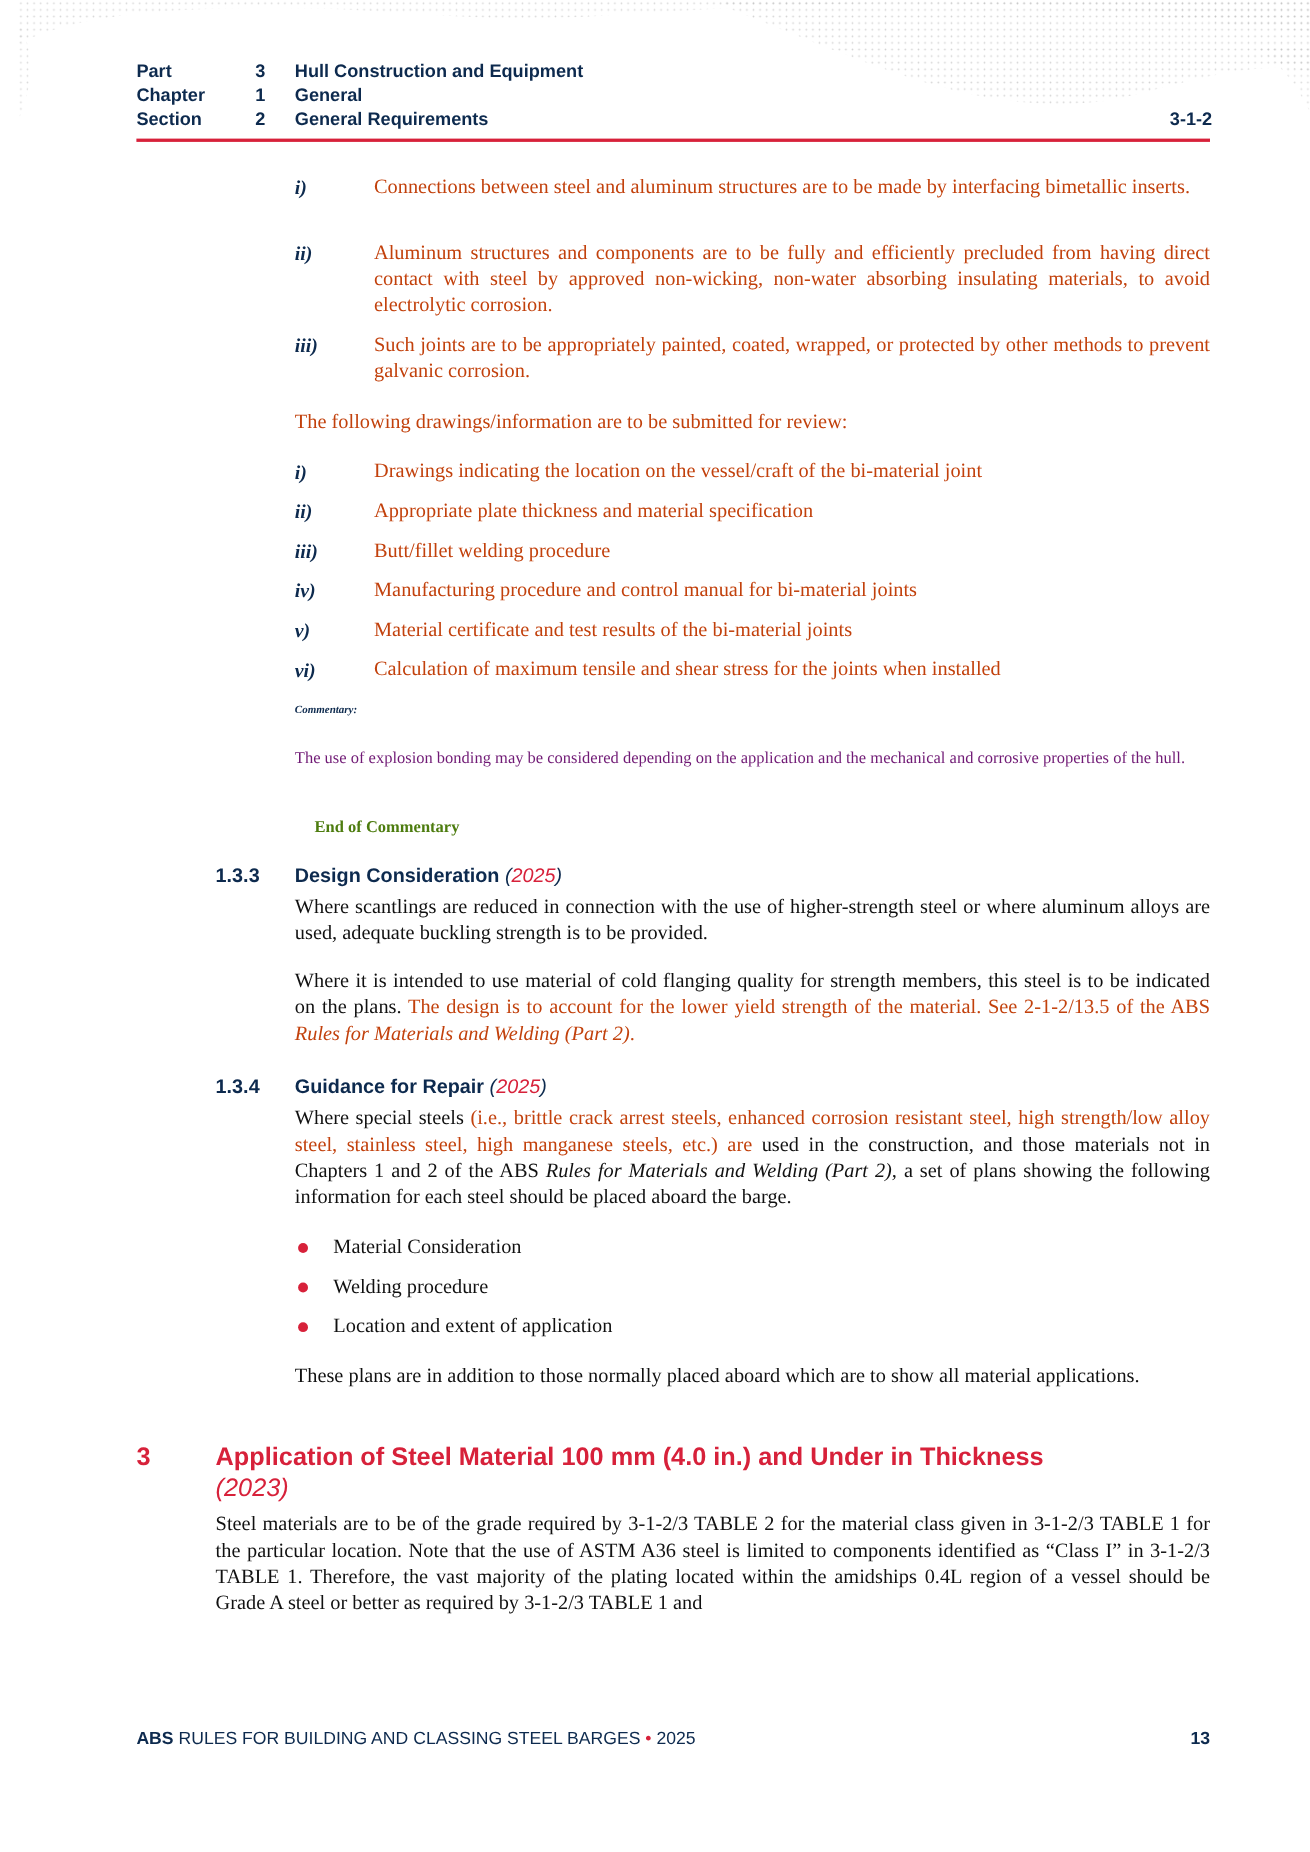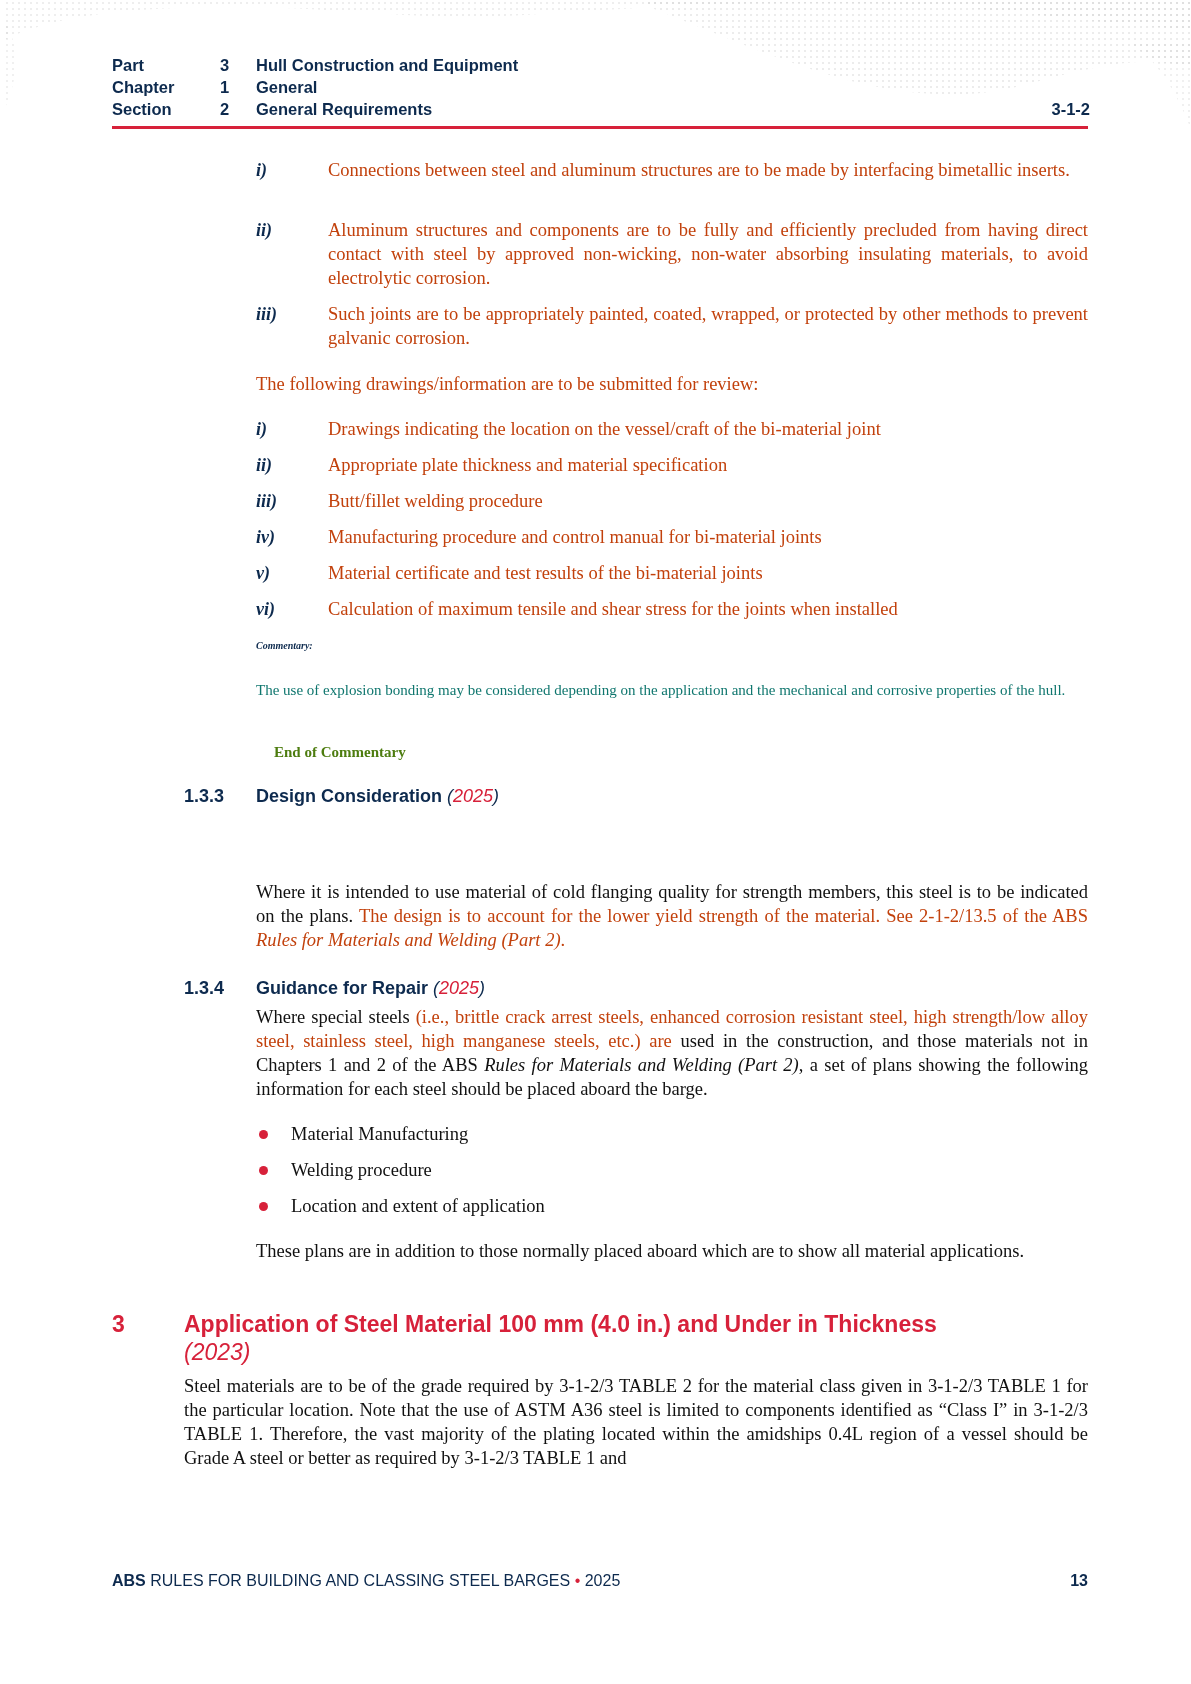--- a/index.html
+++ b/index.html
@@ -1,17 +1,17 @@
 <!DOCTYPE html>
 <html><head>
 <meta charset="utf-8">
 <style>
   html, body { margin: 0; padding: 0; background: #ffffff; }
   body { width: 1191px; height: 1684px; position: relative; overflow: hidden; }
-  .page { position: absolute; left: 4px; top: 0; width: 1102px; height: 1684px; }
+  .page { position: absolute; left: 16px; top: 0; width: 1102px; height: 1684px; }
   .wave { position: absolute; left: 0; top: 0; width: 1191px; height: 130px; pointer-events: none; }
 
   .hdr { position: absolute; left: 108px; top: 54px; width: 978px; font-family: "Liberation Sans", sans-serif; font-weight: bold; font-size: 16.5px; color: #0d2a4e; }
   .hdr-row { position: absolute; left: 0; height: 22px; line-height: 22px; }
   .hdr-row .lbl { position: absolute; left: 0; width: 100px; }
   .hdr-row .num { position: absolute; left: 108px; width: 20px; }
   .hdr-row .ttl { position: absolute; left: 144px; white-space: nowrap; }
   .hdr-code { position: absolute; right: 0; top: 44px; height: 22px; line-height: 22px; }
   .hdr-rule { position: absolute; left: 108px; top: 126px; width: 976px; height: 3px; background: #d7213a; }
 
@@ -19,21 +19,21 @@
   .red { color: #c2410c; }
 
   .item { position: absolute; left: 252px; width: 832px; }
   .item .mk { position: absolute; left: 0; top: 0; font-family: "Liberation Serif", serif; font-style: italic; font-weight: bold; color: #0d2a4e; font-size: 18px; }
   .item .tx { position: absolute; left: 72px; width: 760px; text-align: justify; text-align-last: left; }
 
   .para { position: absolute; text-align: justify; }
   .para.last-left { text-align-last: left; }
 
   .comm-label { position: absolute; left: 252px; font-family: "Liberation Serif", serif; font-style: italic; font-weight: bold; font-size: 10px; color: #0d2a4e; }
-  .comm-text { position: absolute; left: 252px; width: 832px; font-family: "Liberation Serif", serif; font-size: 15px; line-height: 24px; color: #0f766e; text-align: justify; text-align-last: left; }
+  .comm-text { position: absolute; left: 252px; width: 832px; font-family: "Liberation Serif", serif; font-size: 15px; line-height: 24px; color: #701a75; text-align: justify; text-align-last: left; }
   .comm-end { position: absolute; left: 252px; font-family: "Liberation Serif", serif; font-weight: bold; font-size: 15px; color: #4d7c0f; margin-left: 18px; }
 
   .subhead { position: absolute; left: 180px; font-family: "Liberation Sans", sans-serif; font-weight: bold; font-size: 18px; color: #0d2a4e; white-space: nowrap; }
   .subhead .sn { position: absolute; left: 0; }
   .subhead .st { position: absolute; left: 72px; }
   .subhead .yr { font-weight: normal; font-style: italic; color: #d7213a; }
 
   .bullet { position: absolute; left: 252px; }
   .bullet .dot { position: absolute; left: 3px; top: 8px; width: 9px; height: 9px; border-radius: 50%; background: #d7213a; }
   .bullet .bt { position: absolute; left: 35px; white-space: nowrap; }
@@ -126,40 +126,41 @@
   </div>
 
   <div class="comm-label" style="top:640px">Commentary:</div>
   <div class="comm-text" style="top:678px">The use of explosion bonding may be considered depending on the application and the mechanical and corrosive properties of the hull.</div>
   <div class="comm-end" style="top:744px">End of Commentary</div>
 
   <div class="subhead" style="top:786px">
     <span class="sn">1.3.3</span>
     <span class="st"><span>Design Consideration</span> <span class="yr"><span style="color:#0d2a4e">(</span><span>2025</span><span style="color:#0d2a4e">)</span></span></span>
   </div>
+  <div class="para body-text last-left" style="left:252px;top:813px;width:832px">Where scantlings are reduced in connection with the use of higher-strength steel or where aluminum alloys are used, adequate buckling strength is to be provided.</div>
   <div class="para body-text last-left" style="left:252px;top:880px;width:832px">
     <span>Where it is intended to use material of cold flanging quality for strength members, this steel is to be indicated on the plans.</span>
     <span class="red">The design is to account for the lower yield strength of the material. See 2-1-2/13.5 of the ABS</span>
     <i class="red">Rules for Materials and Welding (Part 2)</i><span class="red">.</span>
   </div>
 
   <div class="subhead" style="top:978px">
     <span class="sn">1.3.4</span>
     <span class="st"><span>Guidance for Repair</span> <span class="yr"><span style="color:#0d2a4e">(</span><span>2025</span><span style="color:#0d2a4e">)</span></span></span>
   </div>
   <div class="para body-text last-left" style="left:252px;top:1005px;width:832px">
     <span>Where special steels</span>
     <span class="red">(i.e., brittle crack arrest steels, enhanced corrosion resistant steel, high strength/low alloy steel, stainless steel, high manganese steels, etc.) are</span>
     <span>used in the construction, and those materials not in Chapters 1 and 2 of the ABS</span>
     <i>Rules for Materials and Welding (Part 2)</i><span>, a set of plans showing the following information for each steel should be placed aboard the barge.</span>
   </div>
 
   <div class="bullet body-text" style="top:1122px">
     <span class="dot"></span>
-    <span class="bt">Material Manufacturing</span>
+    <span class="bt">Material Consideration</span>
   </div>
   <div class="bullet body-text" style="top:1158px">
     <span class="dot"></span>
     <span class="bt">Welding procedure</span>
   </div>
   <div class="bullet body-text" style="top:1194px">
     <span class="dot"></span>
     <span class="bt">Location and extent of application</span>
   </div>
 

